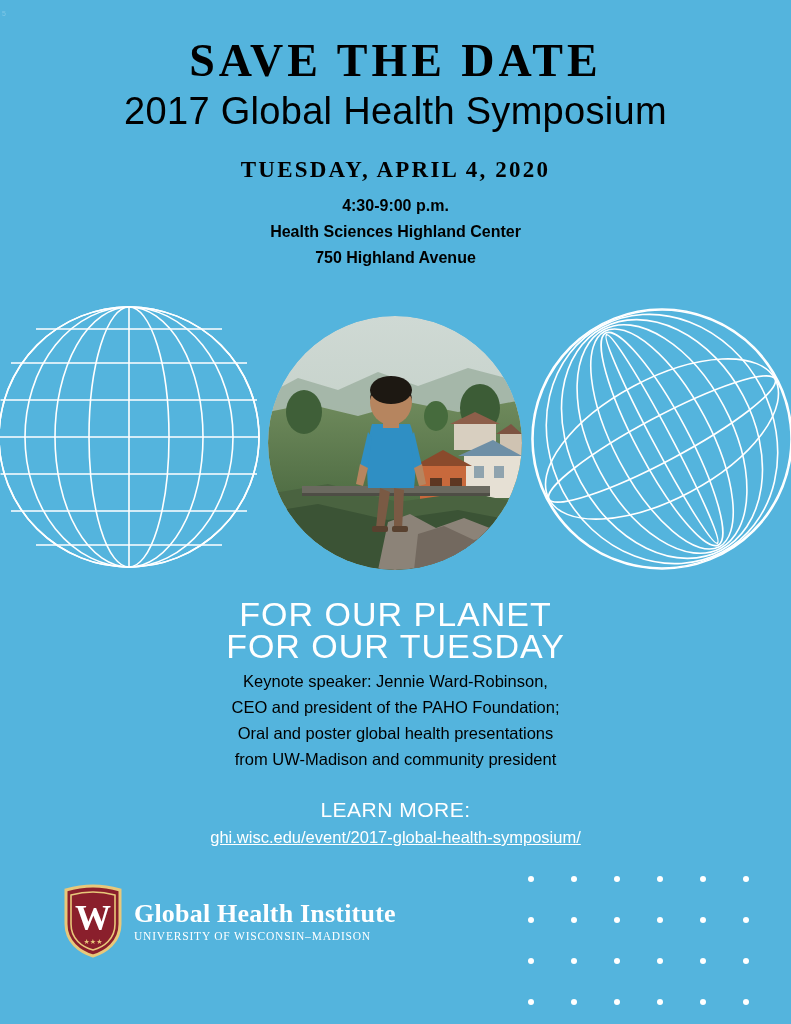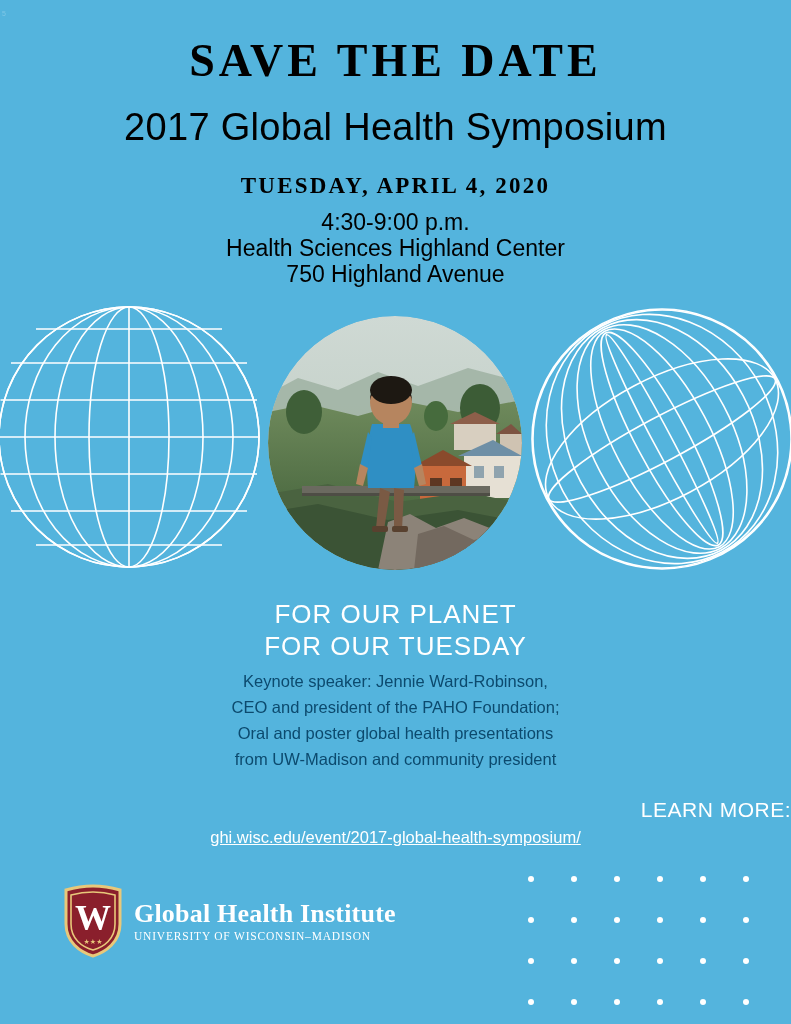--- a/index.html
+++ b/index.html
@@ -33,36 +33,36 @@
     font-family: "Liberation Serif", serif;
     font-weight: bold;
     font-size: 46px;
     letter-spacing: 4px;
     margin-top: 38px;
     line-height: 1;
   }
   .symposium-title {
     font-size: 38px;
     font-weight: normal;
-    margin-top: 24px;
+    margin-top: 8px;
     letter-spacing: 0.3px;
     line-height: 1;
   }
   .event-date {
     font-family: "Liberation Serif", serif;
     font-weight: bold;
     font-size: 23px;
     letter-spacing: 2.2px;
     margin-top: 28px;
     line-height: 1;
   }
   .event-line {
-    font-size: 23px;
+    font-size: 16px;
     line-height: 26px;
-    font-weight: normal;
+    font-weight: bold;
   }
   .event-time { margin-top: 12px; }
 
   
   .globes {
     position: absolute;
     top: 305px;
     left: 0;
     right: 0;
     height: 275px;
@@ -91,41 +91,41 @@
   .photo svg { display: block; }
 
   
   .tagline {
     position: absolute;
     top: 598px;
     left: 0;
     right: 0;
     text-align: center;
     color: #ffffff;
-    font-size: 26px;
+    font-size: 34px;
     line-height: 32px;
     letter-spacing: 1px;
     font-weight: normal;
   }
   .body-text {
     position: absolute;
     top: 668px;
     left: 0;
     right: 0;
     text-align: center;
-    color: #0c4a6e;
+    color: #000000;
     font-size: 16.5px;
     line-height: 26px;
   }
   .learn-more {
     position: absolute;
     top: 798px;
     left: 0;
     right: 0;
-    text-align: right;
+    text-align: center;
     color: #ffffff;
     font-size: 21px;
     letter-spacing: 0.5px;
     font-weight: normal;
   }
   .url {
     position: absolute;
     top: 828px;
     left: 0;
     right: 0;

